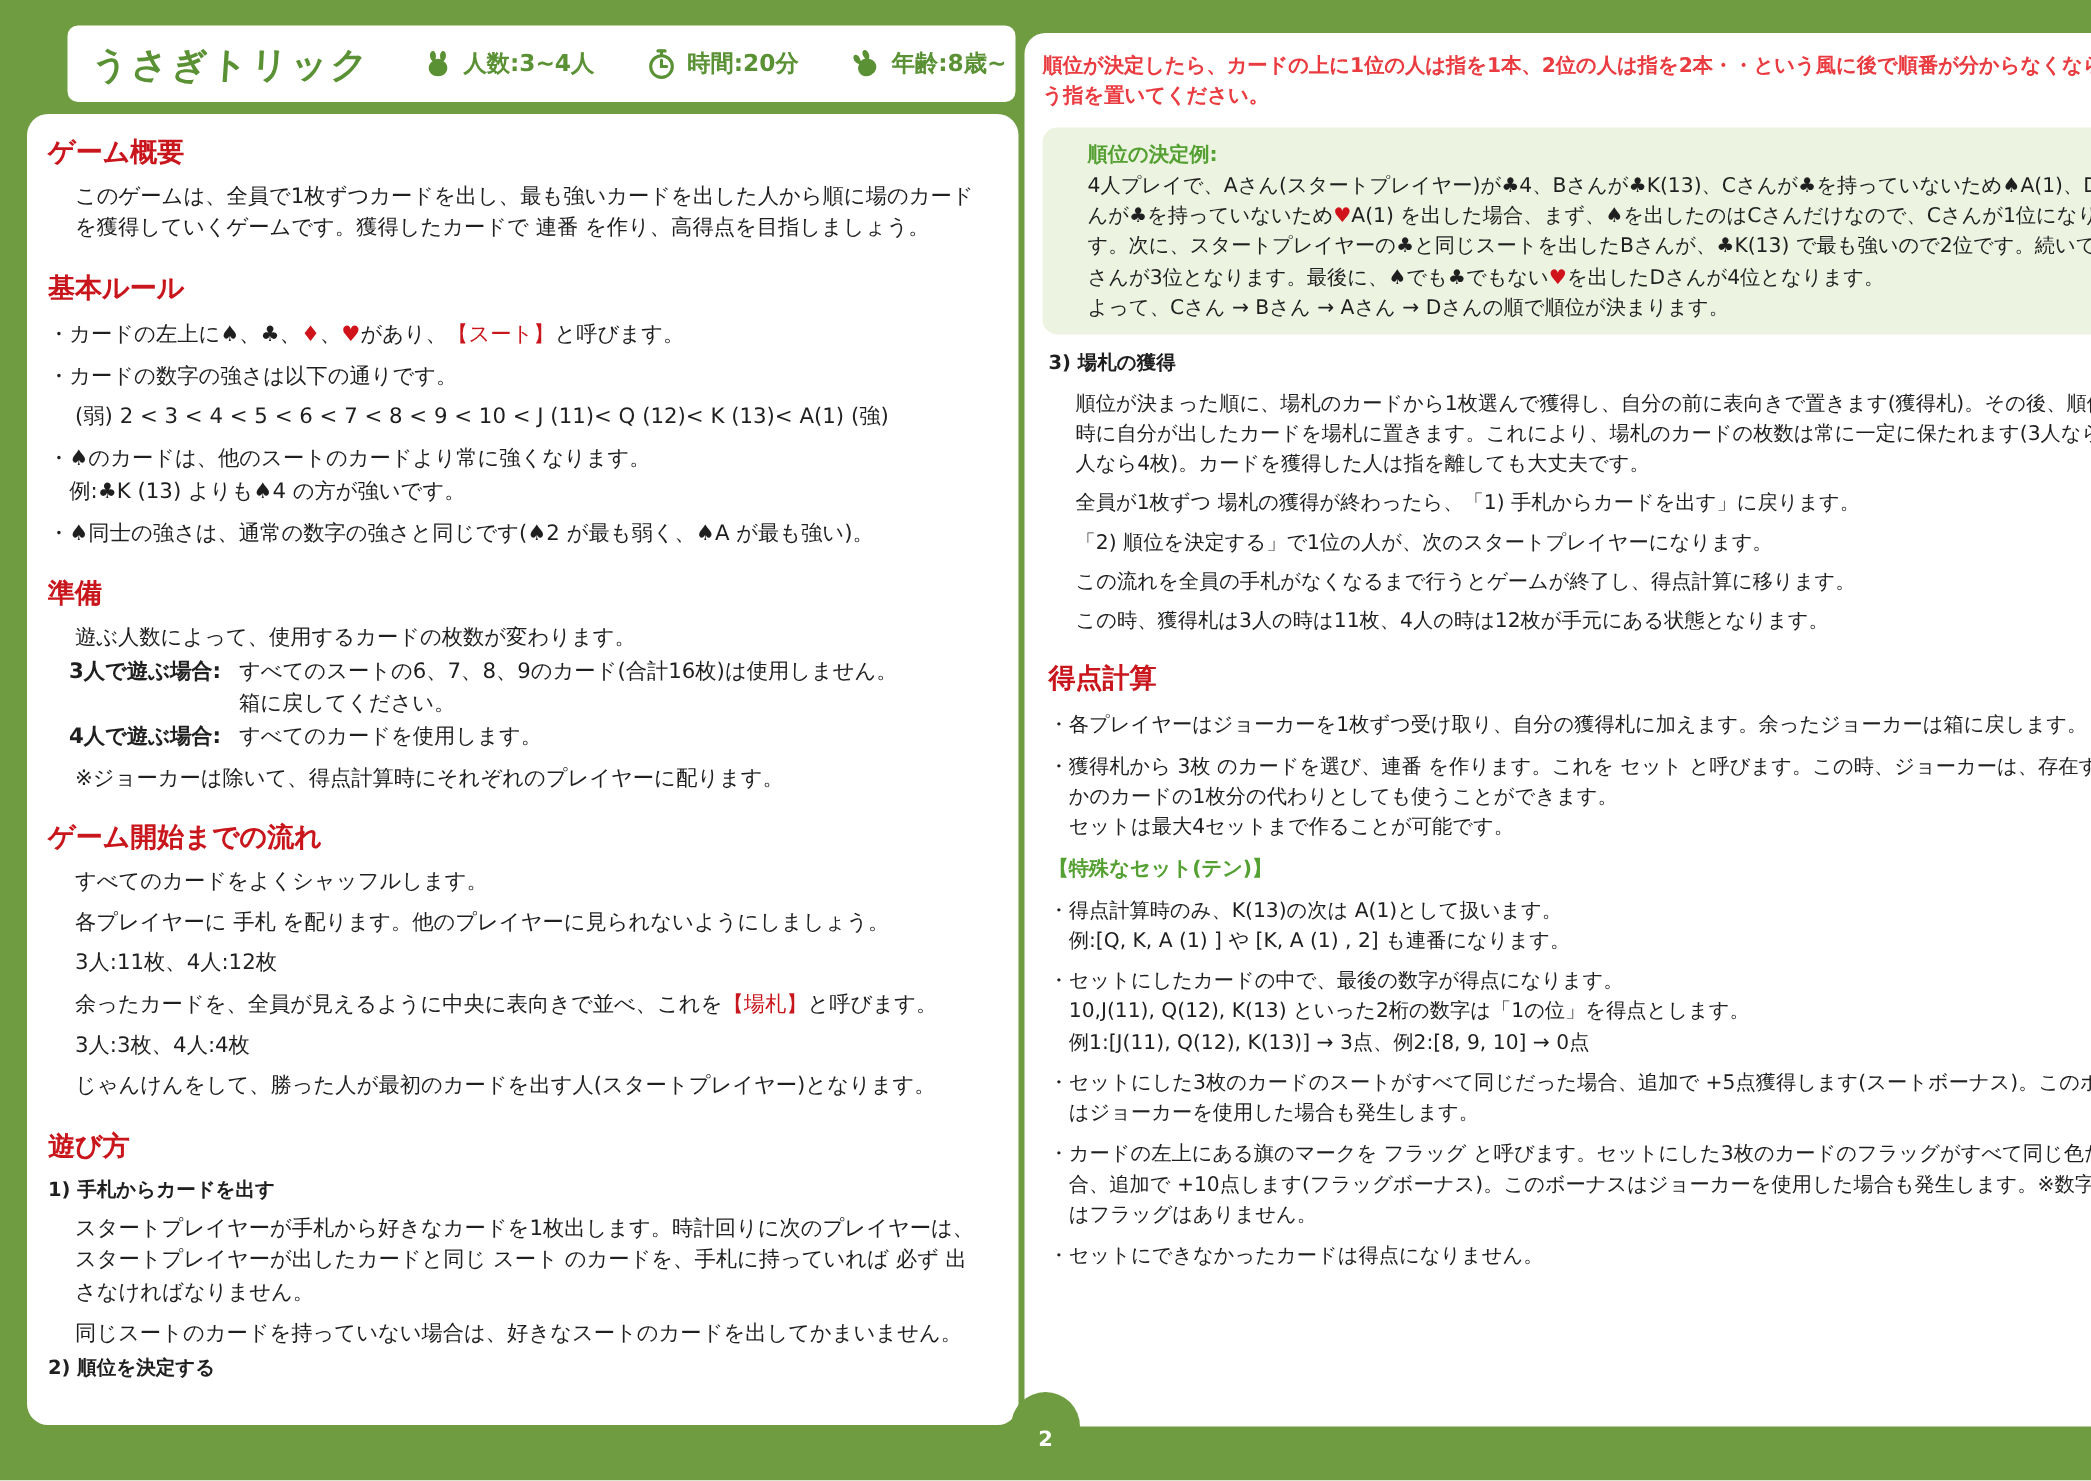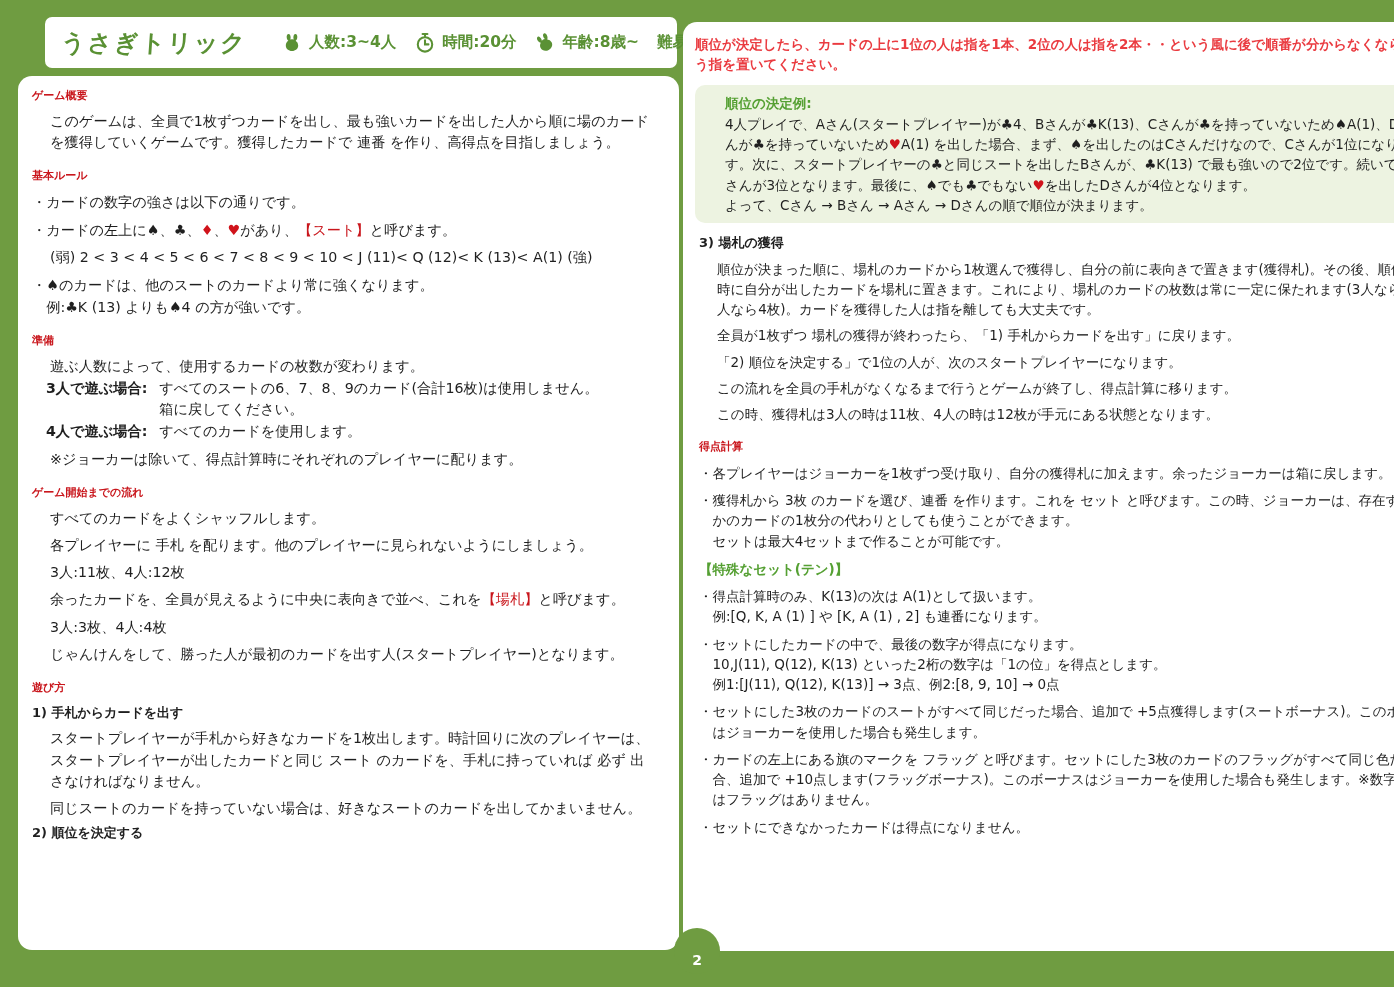--- a/index.html
+++ b/index.html
@@ -18,21 +18,21 @@
   
   .page{position:absolute;background:#fff;border-radius:14px;box-sizing:border-box;overflow:hidden;}
   .page.left{left:18px;top:76px;width:661px;height:874px;padding:8px 20px 8px 8px;font-size:14.2px;line-height:1.5;}
   .page.right{left:683px;top:22px;width:787px;height:929px;padding:8px 16px 8px 10px;font-size:13.5px;line-height:1.5;}
 
   
   .page-bump{position:absolute;left:674px;top:928px;width:46px;height:46px;border-radius:50%;background:var(--green);}
   .page-bump span{position:absolute;left:0;right:0;top:24px;text-align:center;color:#fff;font-weight:bold;font-size:14px;}
 
   
-  .b-h{color:var(--heading_red);font-weight:bold;font-size:11px;margin:15px 0 6px 6px;}
+  .b-h{color:var(--heading_red);font-weight:bold;font-size:18px;margin:15px 0 6px 6px;}
   .page .b-h:first-child{margin-top:4px;}
   .b-sub{font-weight:bold;font-size:13px;margin:3px 0 5px 6px;}
   .b-gsub{color:var(--box_title_green);font-weight:600;margin:8px 0 1px 6px;}
   .b-p{margin:6px 0 0 24px;white-space:pre-line;}
   .b-bullet{margin:7px 0 0 6px;padding-left:1em;text-indent:-1em;white-space:pre-line;}
   .b-pair{display:flex;margin:1px 0 0 20px;}
   .b-pair .lbl{font-weight:bold;white-space:nowrap;margin-right:12px;}
   .b-pair .val{white-space:pre-line;}
   .b-notice{color:var(--notice_red);font-weight:bold;margin:4px 0 10px 2px;}
   .b-box{background:var(--box_bg);border-radius:10px;padding:8px 30px;margin:8px 2px 10px 2px;}
@@ -40,21 +40,21 @@
   .box-body{white-space:pre-line;}
   .red{color:var(--heading_red);}
   .suit-red{color:var(--suit_red);}
 </style>
 </head>
 <body>
 
 <div class="canvas">
   <div class="header-bar">
     <div class="logo">うさぎトリック</div>
-    <div id="header-info" style="display:flex;align-items:flex-start;gap:18px;flex:1;">
+    <div id="header-info" style="display:flex;align-items:flex-start;gap:34px;flex:1;">
         <div class="info-item">
           <span class="info-icon">
             <svg viewBox="0 0 32 32" fill="currentColor">
               <path d="M11 3c2 0 3 2.6 3 5 0 1-.2 2-.5 2.8a9 9 0 0 1 5 0C18.2 10 18 9 18 8c0-2.4 1-5 3-5s3.2 3 2.6 5.8c-.4 1.9-1.3 3.4-2.3 4.1A7.6 7.6 0 0 1 25 19.5C25 24.2 21 27.5 16 27.5S7 24.2 7 19.5c0-2.8 1.4-5.1 3.7-6.6-1-.7-1.9-2.2-2.3-4.1C7.8 6 8.9 3 11 3z"></path>
             </svg>
           </span>
           <span class="info-label">人数:3~4人</span>
         </div>
         <div class="info-item">
           <span class="info-icon">
@@ -80,25 +80,26 @@
         <div class="info-item">
           <span class="info-label">難易度:中</span>
         </div>
       </div>
   </div>
 
   <div class="page left" id="left-page">
       <div class="b-h">ゲーム概要</div>
       <div class="b-p">このゲームは、全員で1枚ずつカードを出し、最も強いカードを出した人から順に場のカードを獲得していくゲームです。獲得したカードで 連番 を作り、高得点を目指しましょう。</div>
       <div class="b-h">基本ルール</div>
+      <div class="b-bullet"><span>・カードの左上に♠、♣、</span><span class="suit-red">♦</span><span>、</span><span class="suit-red">♥</span><span>があり、</span><span class="red">【スート】</span><span>と呼びます。</span></div>
       <div class="b-bullet">・カードの数字の強さは以下の通りです。</div>
-      <div class="b-bullet"><span>・カードの左上に♠、♣、</span><span class="suit-red">♦</span><span>、</span><span class="suit-red">♥</span><span>があり、</span><span class="red">【スート】</span><span>と呼びます。</span></div>
       <div class="b-p">(弱) 2 &lt; 3 &lt; 4 &lt; 5 &lt; 6 &lt; 7 &lt; 8 &lt; 9 &lt; 10 &lt; J (11)&lt; Q (12)&lt; K (13)&lt; A(1) (強)</div>
       <div class="b-bullet">・♠のカードは、他のスートのカードより常に強くなります。
 例:♣K (13) よりも♠4 の方が強いです。</div>
+      <div class="b-bullet">・♠同士の強さは、通常の数字の強さと同じです(♠2 が最も弱く、♠A が最も強い)。</div>
       <div class="b-h">準備</div>
       <div class="b-p">遊ぶ人数によって、使用するカードの枚数が変わります。</div>
       <div class="b-pair">
         <span class="lbl">3人で遊ぶ場合:</span>
         <span class="val">すべてのスートの6、7、8、9のカード(合計16枚)は使用しません。
 箱に戻してください。</span>
       </div>
       <div class="b-pair">
         <span class="lbl">4人で遊ぶ場合:</span>
         <span class="val">すべてのカードを使用します。</span>

